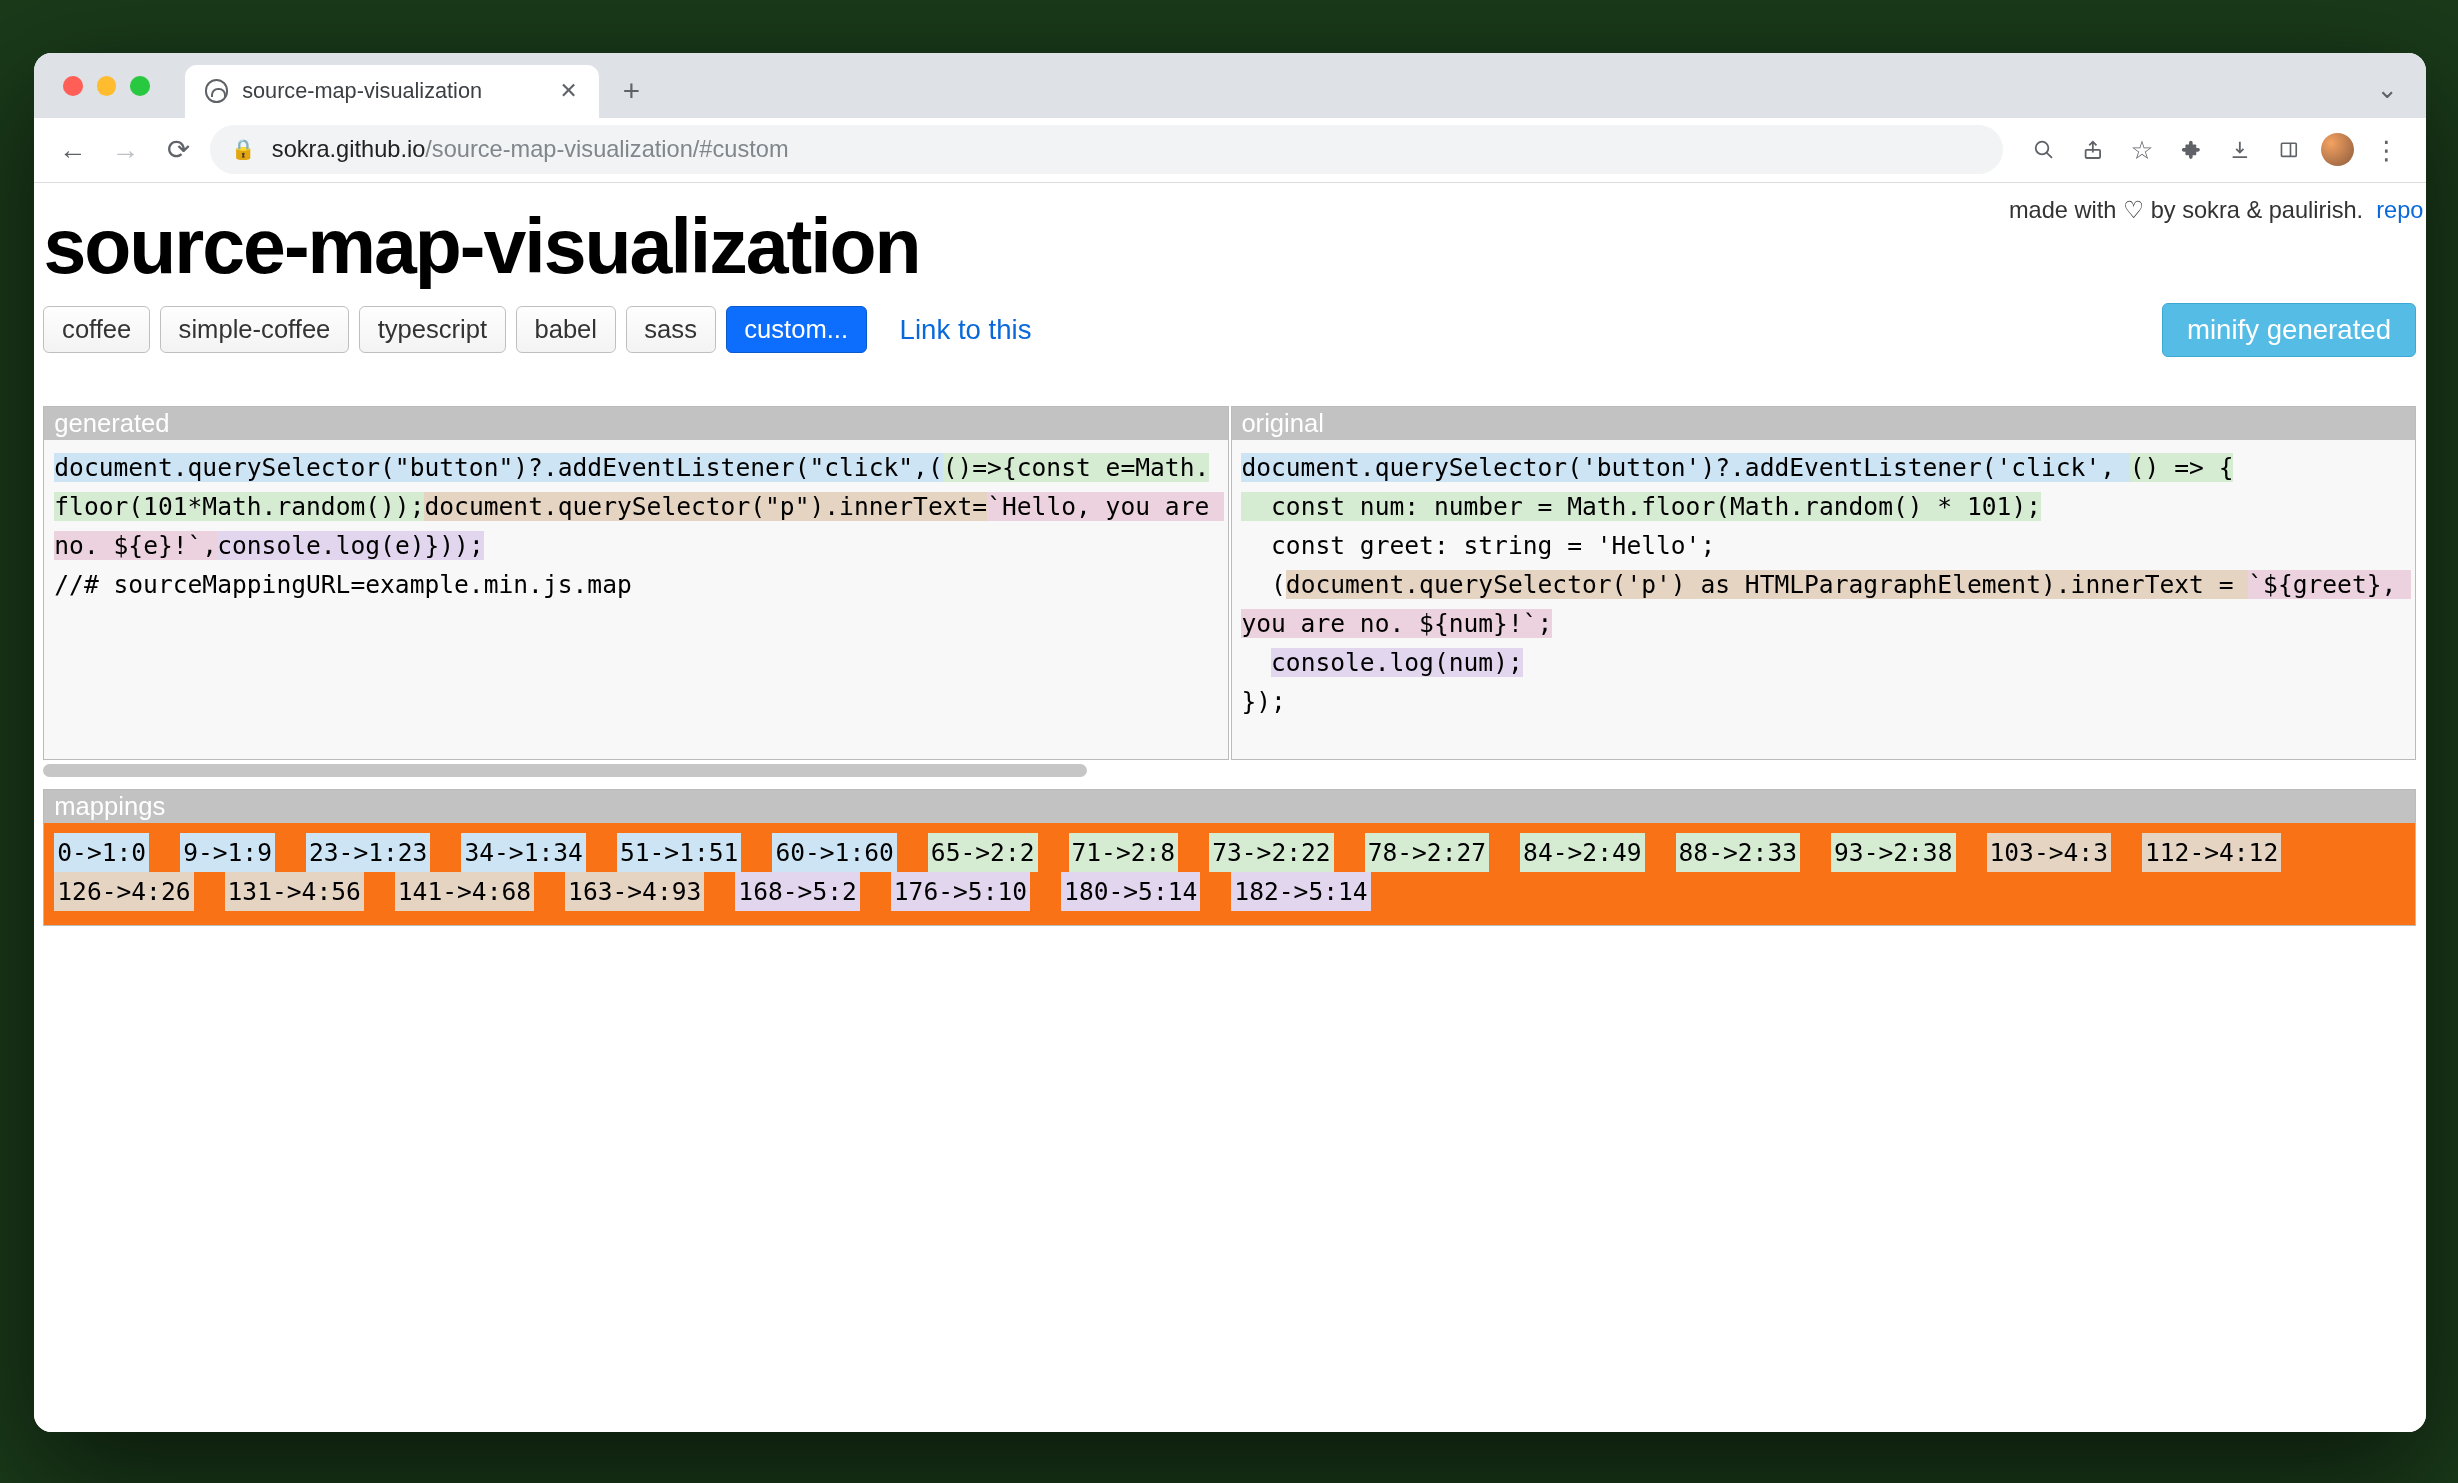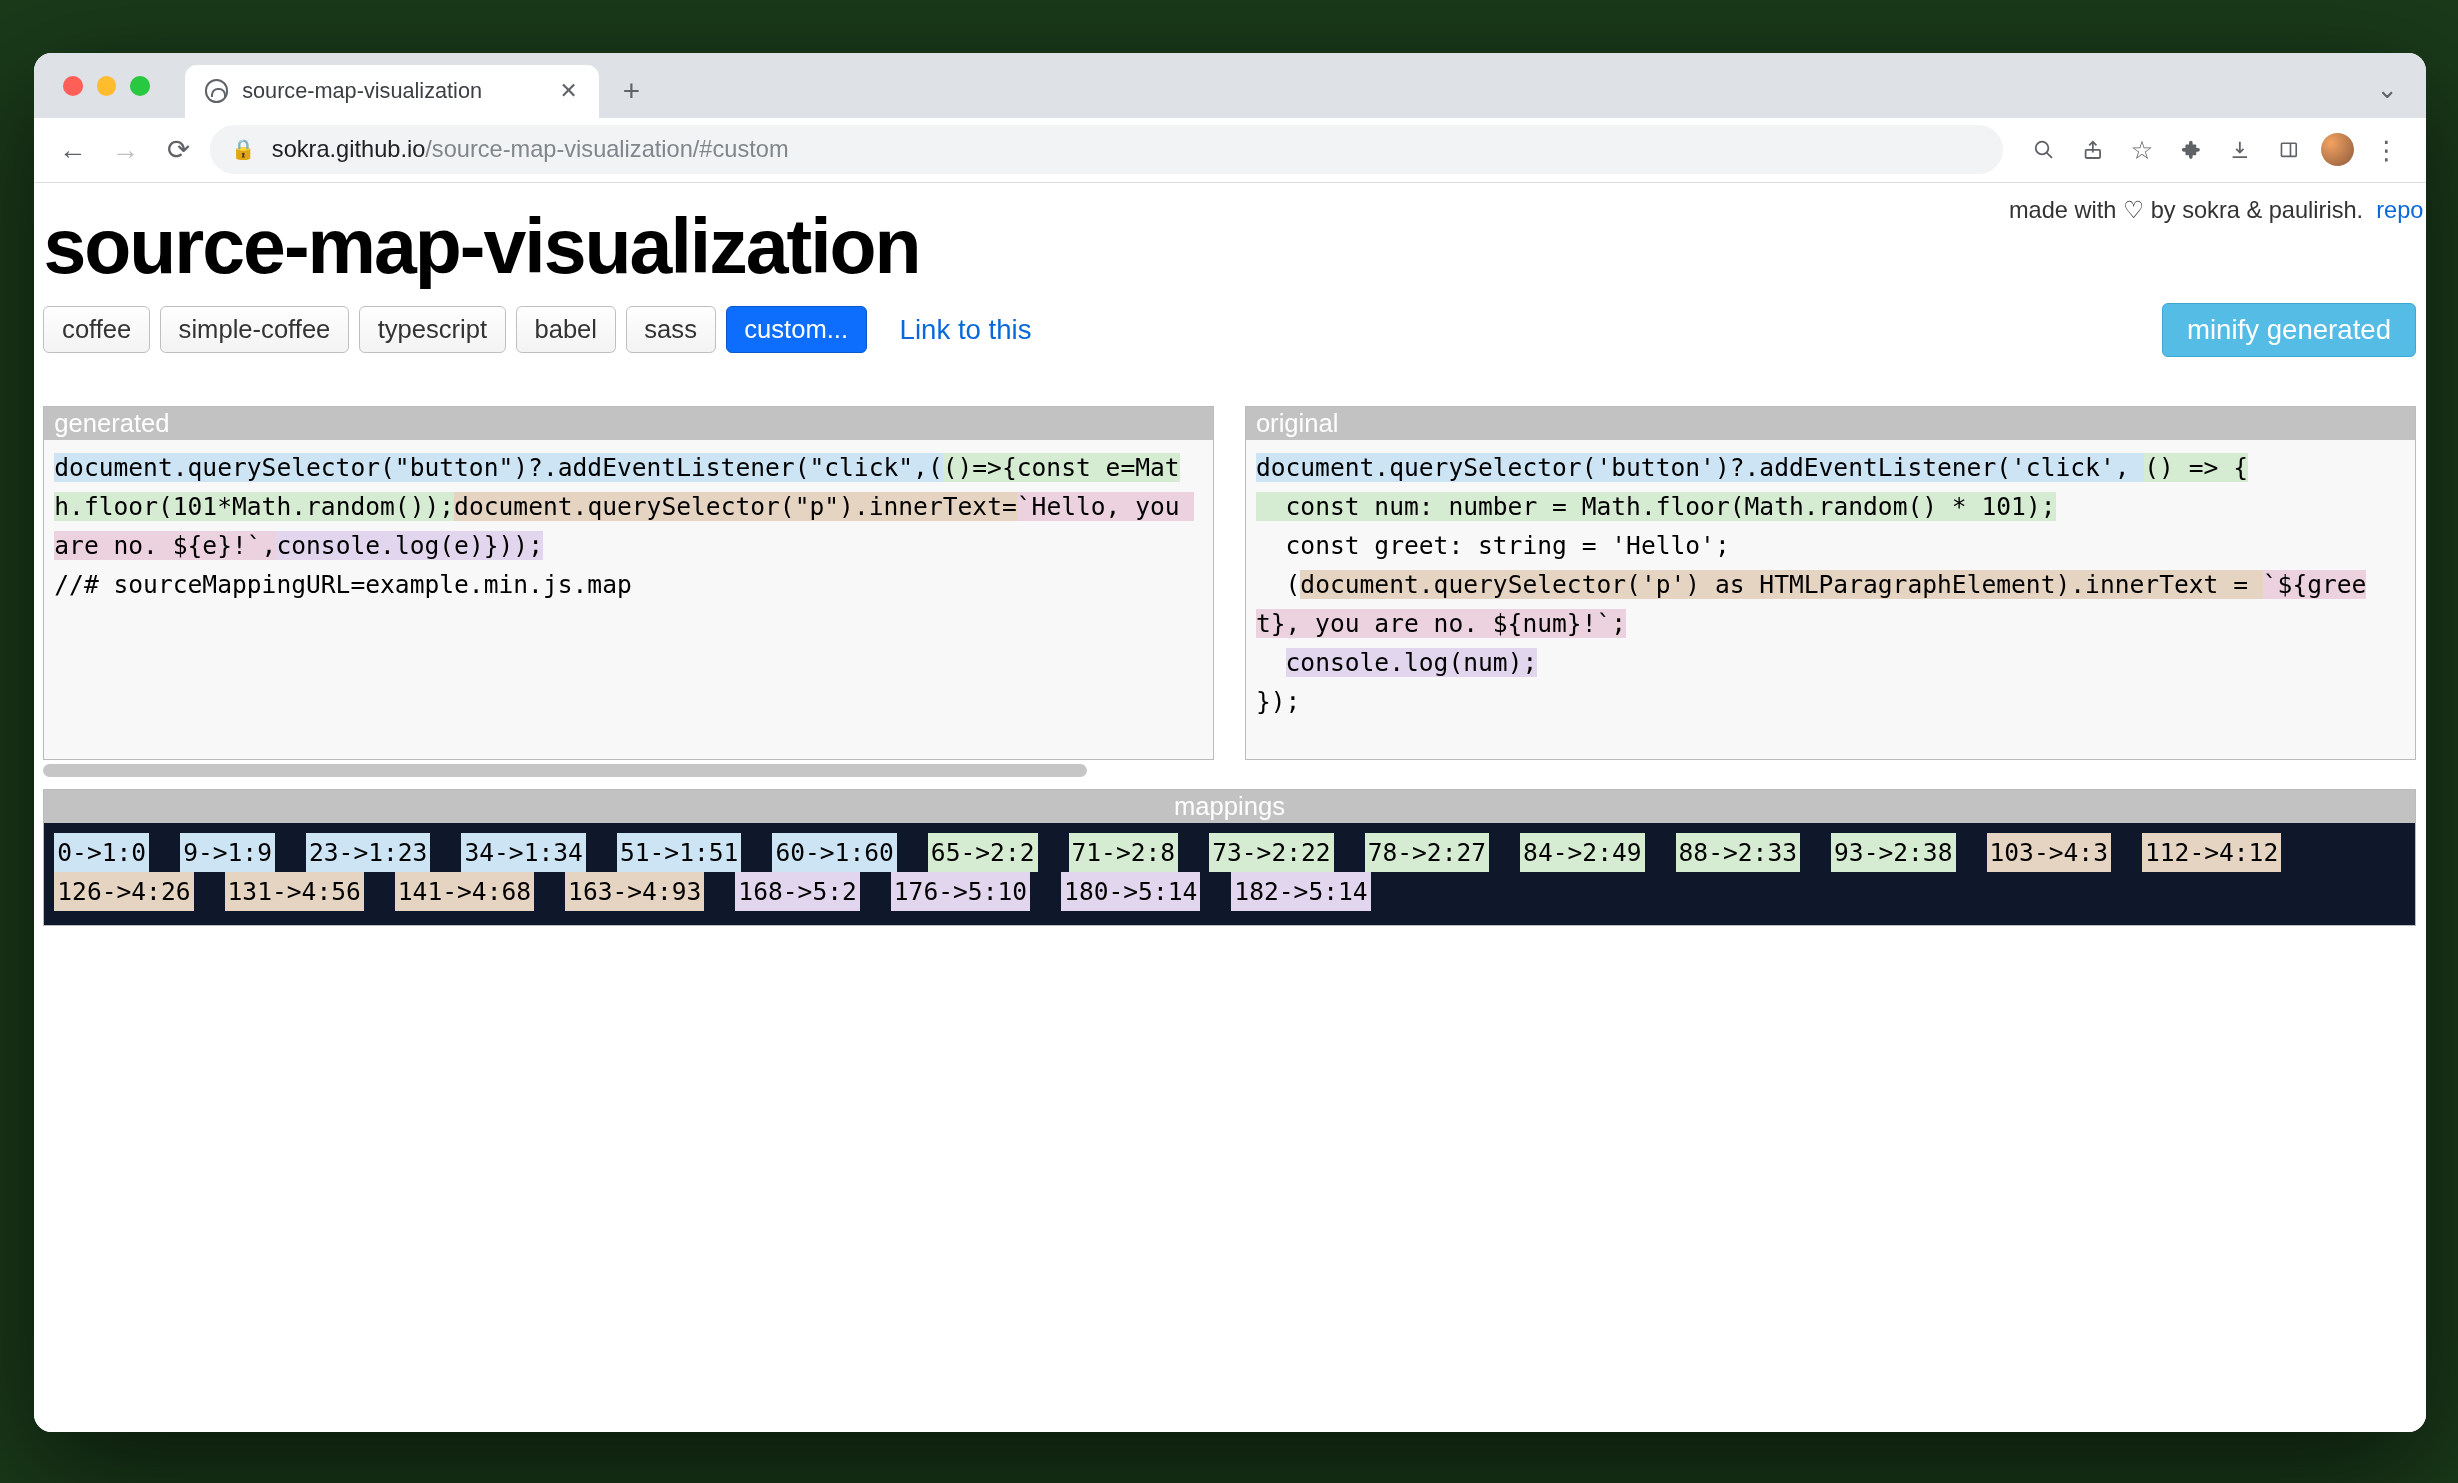--- a/index.html
+++ b/index.html
@@ -133,21 +133,21 @@
   margin-left: auto;
   background: #55bce6;
   border: 1px solid #3da8d4;
   color: #fff;
   border-radius: 5.9px;
   padding: 9.9px 23.6px;
   font-size: 27.6px;
   cursor: pointer;
 }
 
-.panels-row { display: flex; gap: 31px; }
+.panels-row { display: flex; gap: 2px; }
 .panel { flex: 1; border: 1px solid #bbb; background: #f8f8f8; display:flex; flex-direction:column; min-width: 0; }
 .panel-header { background: #c2c2c2; color: #fff; font-size: 25.6px; padding: 2px 9.9px; font-weight: 400; }
 .panel-body {
   padding: 7.9px 9.9px;
   font-family: "Menlo", "Consolas", monospace;
   font-size: 24.6px;
   line-height: 39px;
   white-space: pre-wrap;
   word-break: break-all;
   overflow: hidden;
@@ -164,21 +164,21 @@
 .plain     { }
 
 .fake-scroll {
   height: 19.7px;
   background: transparent;
   margin-top: 3.9px;
   margin-bottom: 5.9px;
 }
 .fake-scroll .thumb { height: 13.8px; background: #c6c6c6; border-radius: 6.9px; width: 44%; }
 
-.mappings-panel { border: 1px solid #bbb; background: #0f172a; text-align: center; }
+.mappings-panel { border: 1px solid #bbb; background: #f97316; }
 .mappings-body {
   padding: 9.9px 9.9px 13.8px 9.9px;
   font-family: "Menlo", "Consolas", monospace;
   font-size: 24.6px;
   line-height: 39px;
   display: flex;
   flex-wrap: wrap;
   gap: 0 31px;
 }
 .mappings-body span { white-space: nowrap; padding: 0 3px; }

